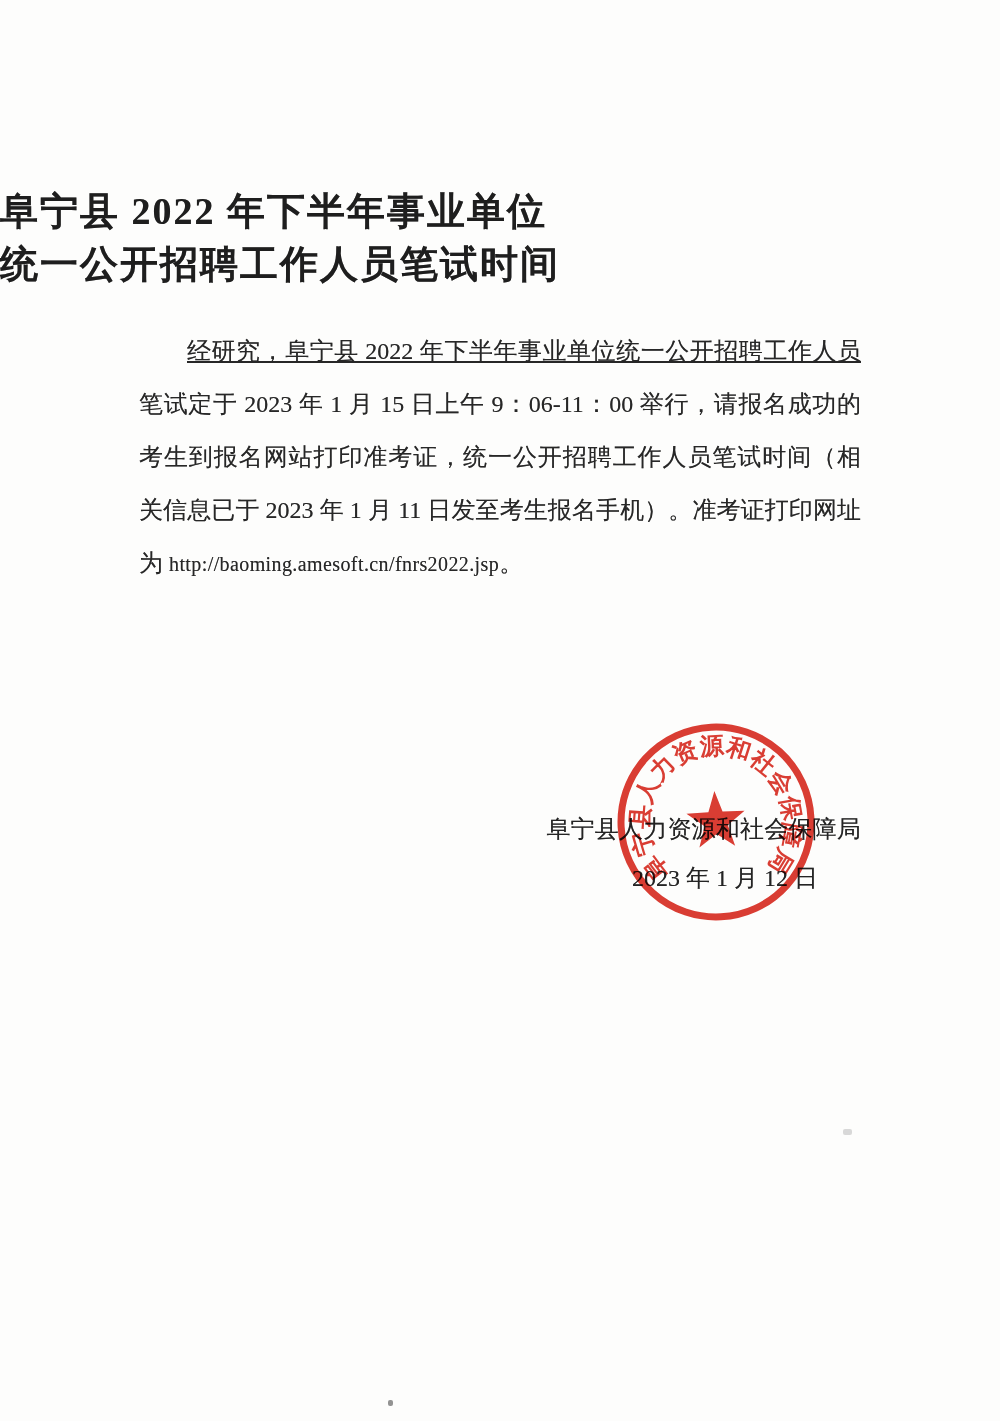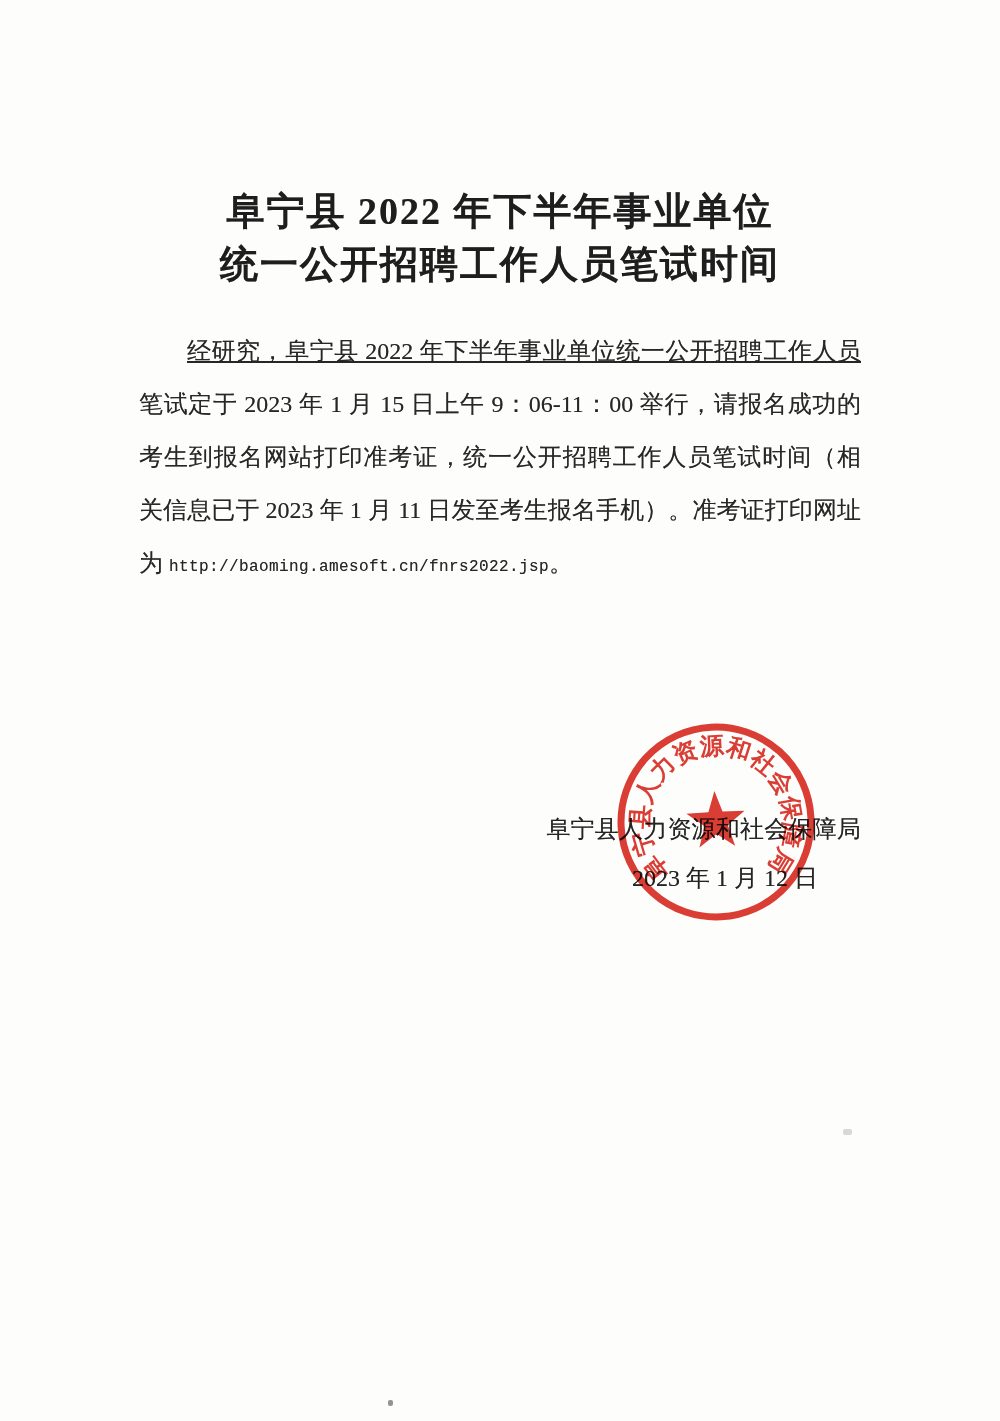--- a/index.html
+++ b/index.html
@@ -7,42 +7,41 @@
     position:relative;
     width:1000px;height:1421px;
     background:#fdfdfc;
     overflow:hidden;
     font-family:"Liberation Serif","DejaVu Serif",serif;
     color:#262626;
   }
   
   .doc-title{
     position:absolute;top:160px;left:0;right:0;
-    text-align:center;
     font-size:38px;font-weight:700;line-height:53px;
     letter-spacing:2px;color:#1e1e1e;
     text-shadow:0 0 0.6px rgba(30,30,30,.55);
   }
   .doc-title .tline{display:block;}
   
   .doc-body{
     position:absolute;left:139px;top:325px;width:722px;
     font-size:24px;line-height:53px;color:#272727;
     text-shadow:0 0 0.5px rgba(40,40,40,.5);
   }
   .bline{
     white-space:nowrap;
     text-align:justify;
     text-align-last:justify;
   }
   .bline.indent{padding-left:48px;text-decoration:underline;}
   .bline.last{text-align:left;text-align-last:left;}
   .url{
-    font-family:Liberation Mono, monospace;
-    font-size:16px;letter-spacing:0.4px;
+    font-family:Liberation Serif, serif;
+    font-size:20px;letter-spacing:0.4px;
   }
   
   .agency{
     position:absolute;top:812px;right:139px;
     font-size:24px;line-height:34px;letter-spacing:0.2px;
     color:#242424;text-shadow:0 0 0.5px rgba(40,40,40,.5);
     z-index:1;
   }
   .issue-date{
     position:absolute;top:861px;left:615px;width:220px;

